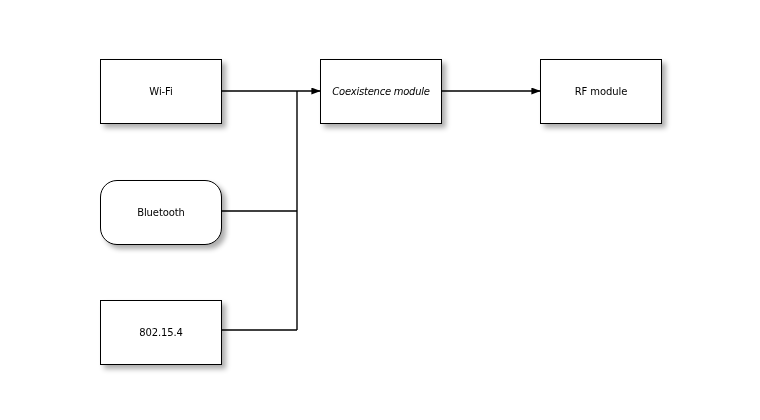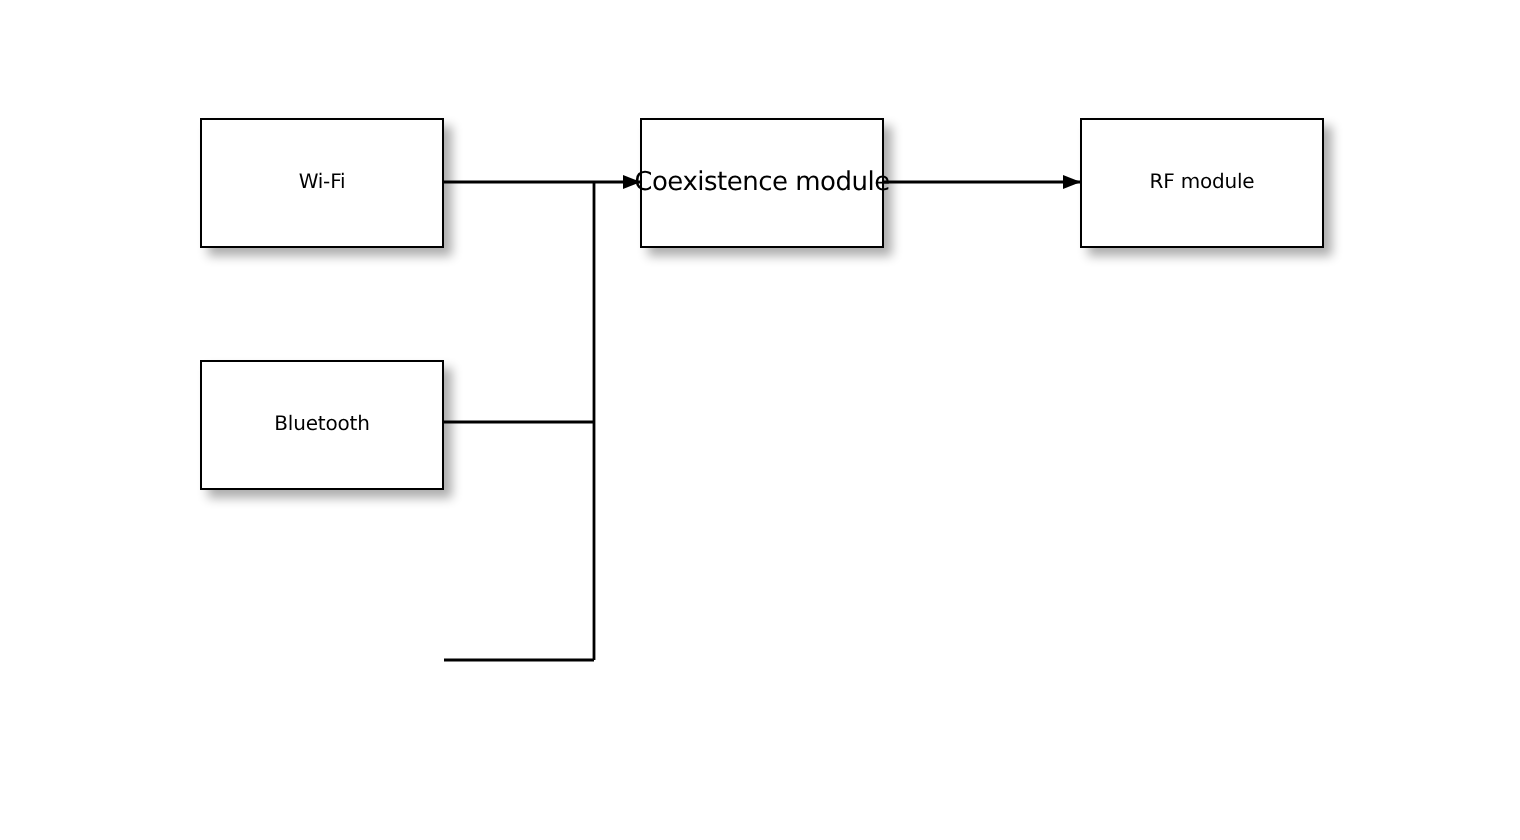--- a/index.html
+++ b/index.html
@@ -40,25 +40,26 @@
   .node-label {
     font-family: "DejaVu Sans", sans-serif;
     font-size: 10px;
     line-height: 11px;
     color: #000000;
     letter-spacing: -0.1px;
     white-space: nowrap;
     text-align: center;
   }
   .node-wide .node-label {
-    font-size: 13px;
+    font-size: 10px;
     letter-spacing: -0.25px;
+    font-style: italic;
   }
   #n-wifi  { left: 100px; top: 59px; }
-  #n-bt    { left: 100px; top: 180px; }
+  #n-bt    { left: 100px; top: 180px; border-radius: 17px; }
   #n-802   { left: 100px; top: 300px; }
   #n-coex  { left: 320px; top: 59px; }
   #n-rf    { left: 540px; top: 59px; align-items: center; }
 </style>
 </head>
 <body>
 
 <div id="canvas">
 
   <svg id="wires" viewBox="0 0 760 420" width="760" height="420" xmlns="http://www.w3.org/2000/svg">
@@ -80,20 +81,23 @@
   </svg>
 
   <div class="node" id="n-wifi">
     <span class="node-label">Wi-Fi</span>
   </div>
 
   <div class="node" id="n-bt">
     <span class="node-label">Bluetooth</span>
   </div>
 
+  <div class="node" id="n-802">
+    <span class="node-label">802.15.4</span>
+  </div>
 
   <div class="node node-wide" id="n-coex">
     <span class="node-label">Coexistence module</span>
   </div>
 
   <div class="node" id="n-rf">
     <span class="node-label">RF module</span>
   </div>
 
 </div>

